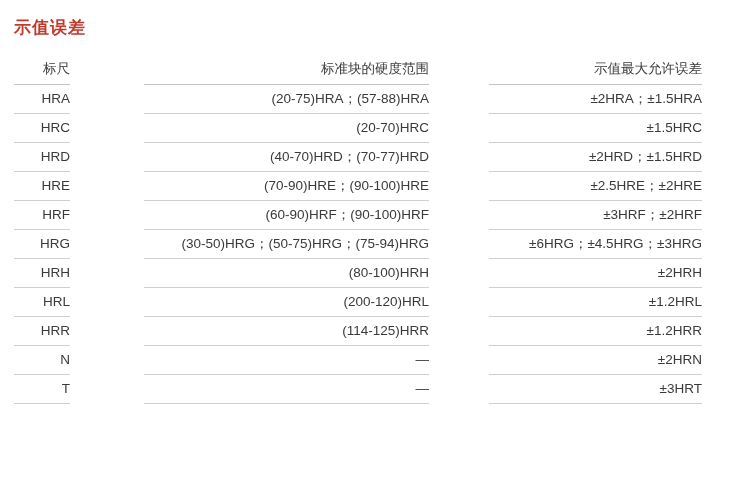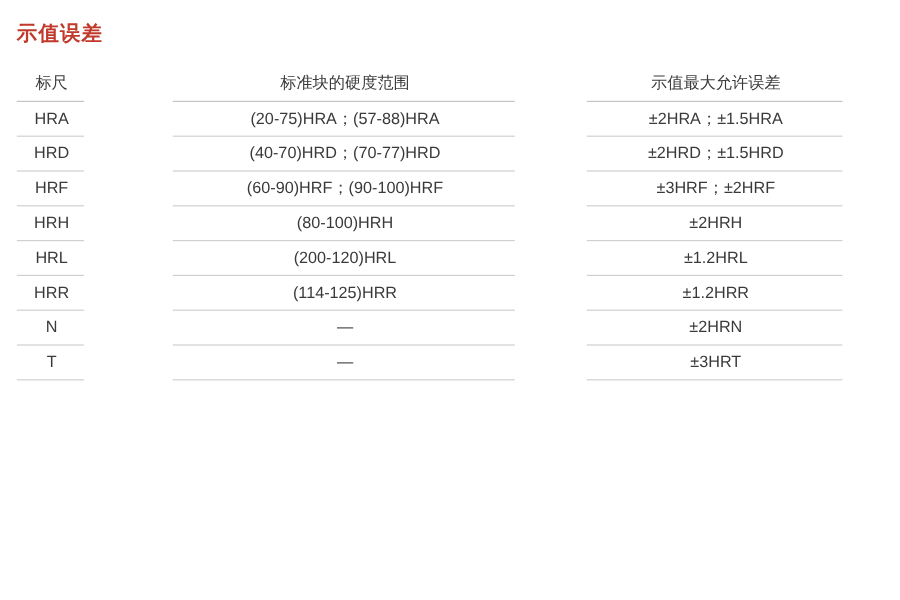--- a/index.html
+++ b/index.html
@@ -34,21 +34,21 @@
     margin-left: 14px;
     margin-top: 14px;
     border-collapse: collapse;
     table-layout: fixed;
   }
   table.spec col.c0 { width: 130px; }
   table.spec col.c1 { width: 345px; }
   table.spec col.c2 { width: 247px; }
 
   table.spec th, table.spec td {
-    text-align: center;
+    text-align: right;
     vertical-align: middle;
     font-weight: normal;
     font-size: 13.5px;
     color: #3a3a3a;
     padding: 0;
     height: 28px;
     line-height: 28px;
   }
   table.spec thead th {
     font-size: 13.5px;
@@ -107,38 +107,71 @@
           </td>
         <td class="col1">
             <div class="cellbox">(20-75)HRA；(57-88)HRA</div>
           </td>
         <td class="col2">
             <div class="cellbox">±2HRA；±1.5HRA</div>
           </td>
       </tr>
       <tr>
         <td class="col0">
+            <div class="cellbox">HRC</div>
+          </td>
+        <td class="col1">
+            <div class="cellbox">(20-70)HRC</div>
+          </td>
+        <td class="col2">
+            <div class="cellbox">±1.5HRC</div>
+          </td>
+      </tr>
+      <tr>
+        <td class="col0">
             <div class="cellbox">HRD</div>
           </td>
         <td class="col1">
             <div class="cellbox">(40-70)HRD；(70-77)HRD</div>
           </td>
         <td class="col2">
             <div class="cellbox">±2HRD；±1.5HRD</div>
           </td>
       </tr>
       <tr>
         <td class="col0">
+            <div class="cellbox">HRE</div>
+          </td>
+        <td class="col1">
+            <div class="cellbox">(70-90)HRE；(90-100)HRE</div>
+          </td>
+        <td class="col2">
+            <div class="cellbox">±2.5HRE；±2HRE</div>
+          </td>
+      </tr>
+      <tr>
+        <td class="col0">
             <div class="cellbox">HRF</div>
           </td>
         <td class="col1">
             <div class="cellbox">(60-90)HRF；(90-100)HRF</div>
           </td>
         <td class="col2">
             <div class="cellbox">±3HRF；±2HRF</div>
+          </td>
+      </tr>
+      <tr>
+        <td class="col0">
+            <div class="cellbox">HRG</div>
+          </td>
+        <td class="col1">
+            <div class="cellbox">(30-50)HRG；(50-75)HRG；(75-94)HRG</div>
+          </td>
+        <td class="col2">
+            <div class="cellbox">±6HRG；±4.5HRG；±3HRG</div>
           </td>
       </tr>
       <tr>
         <td class="col0">
             <div class="cellbox">HRH</div>
           </td>
         <td class="col1">
             <div class="cellbox">(80-100)HRH</div>
           </td>
         <td class="col2">

